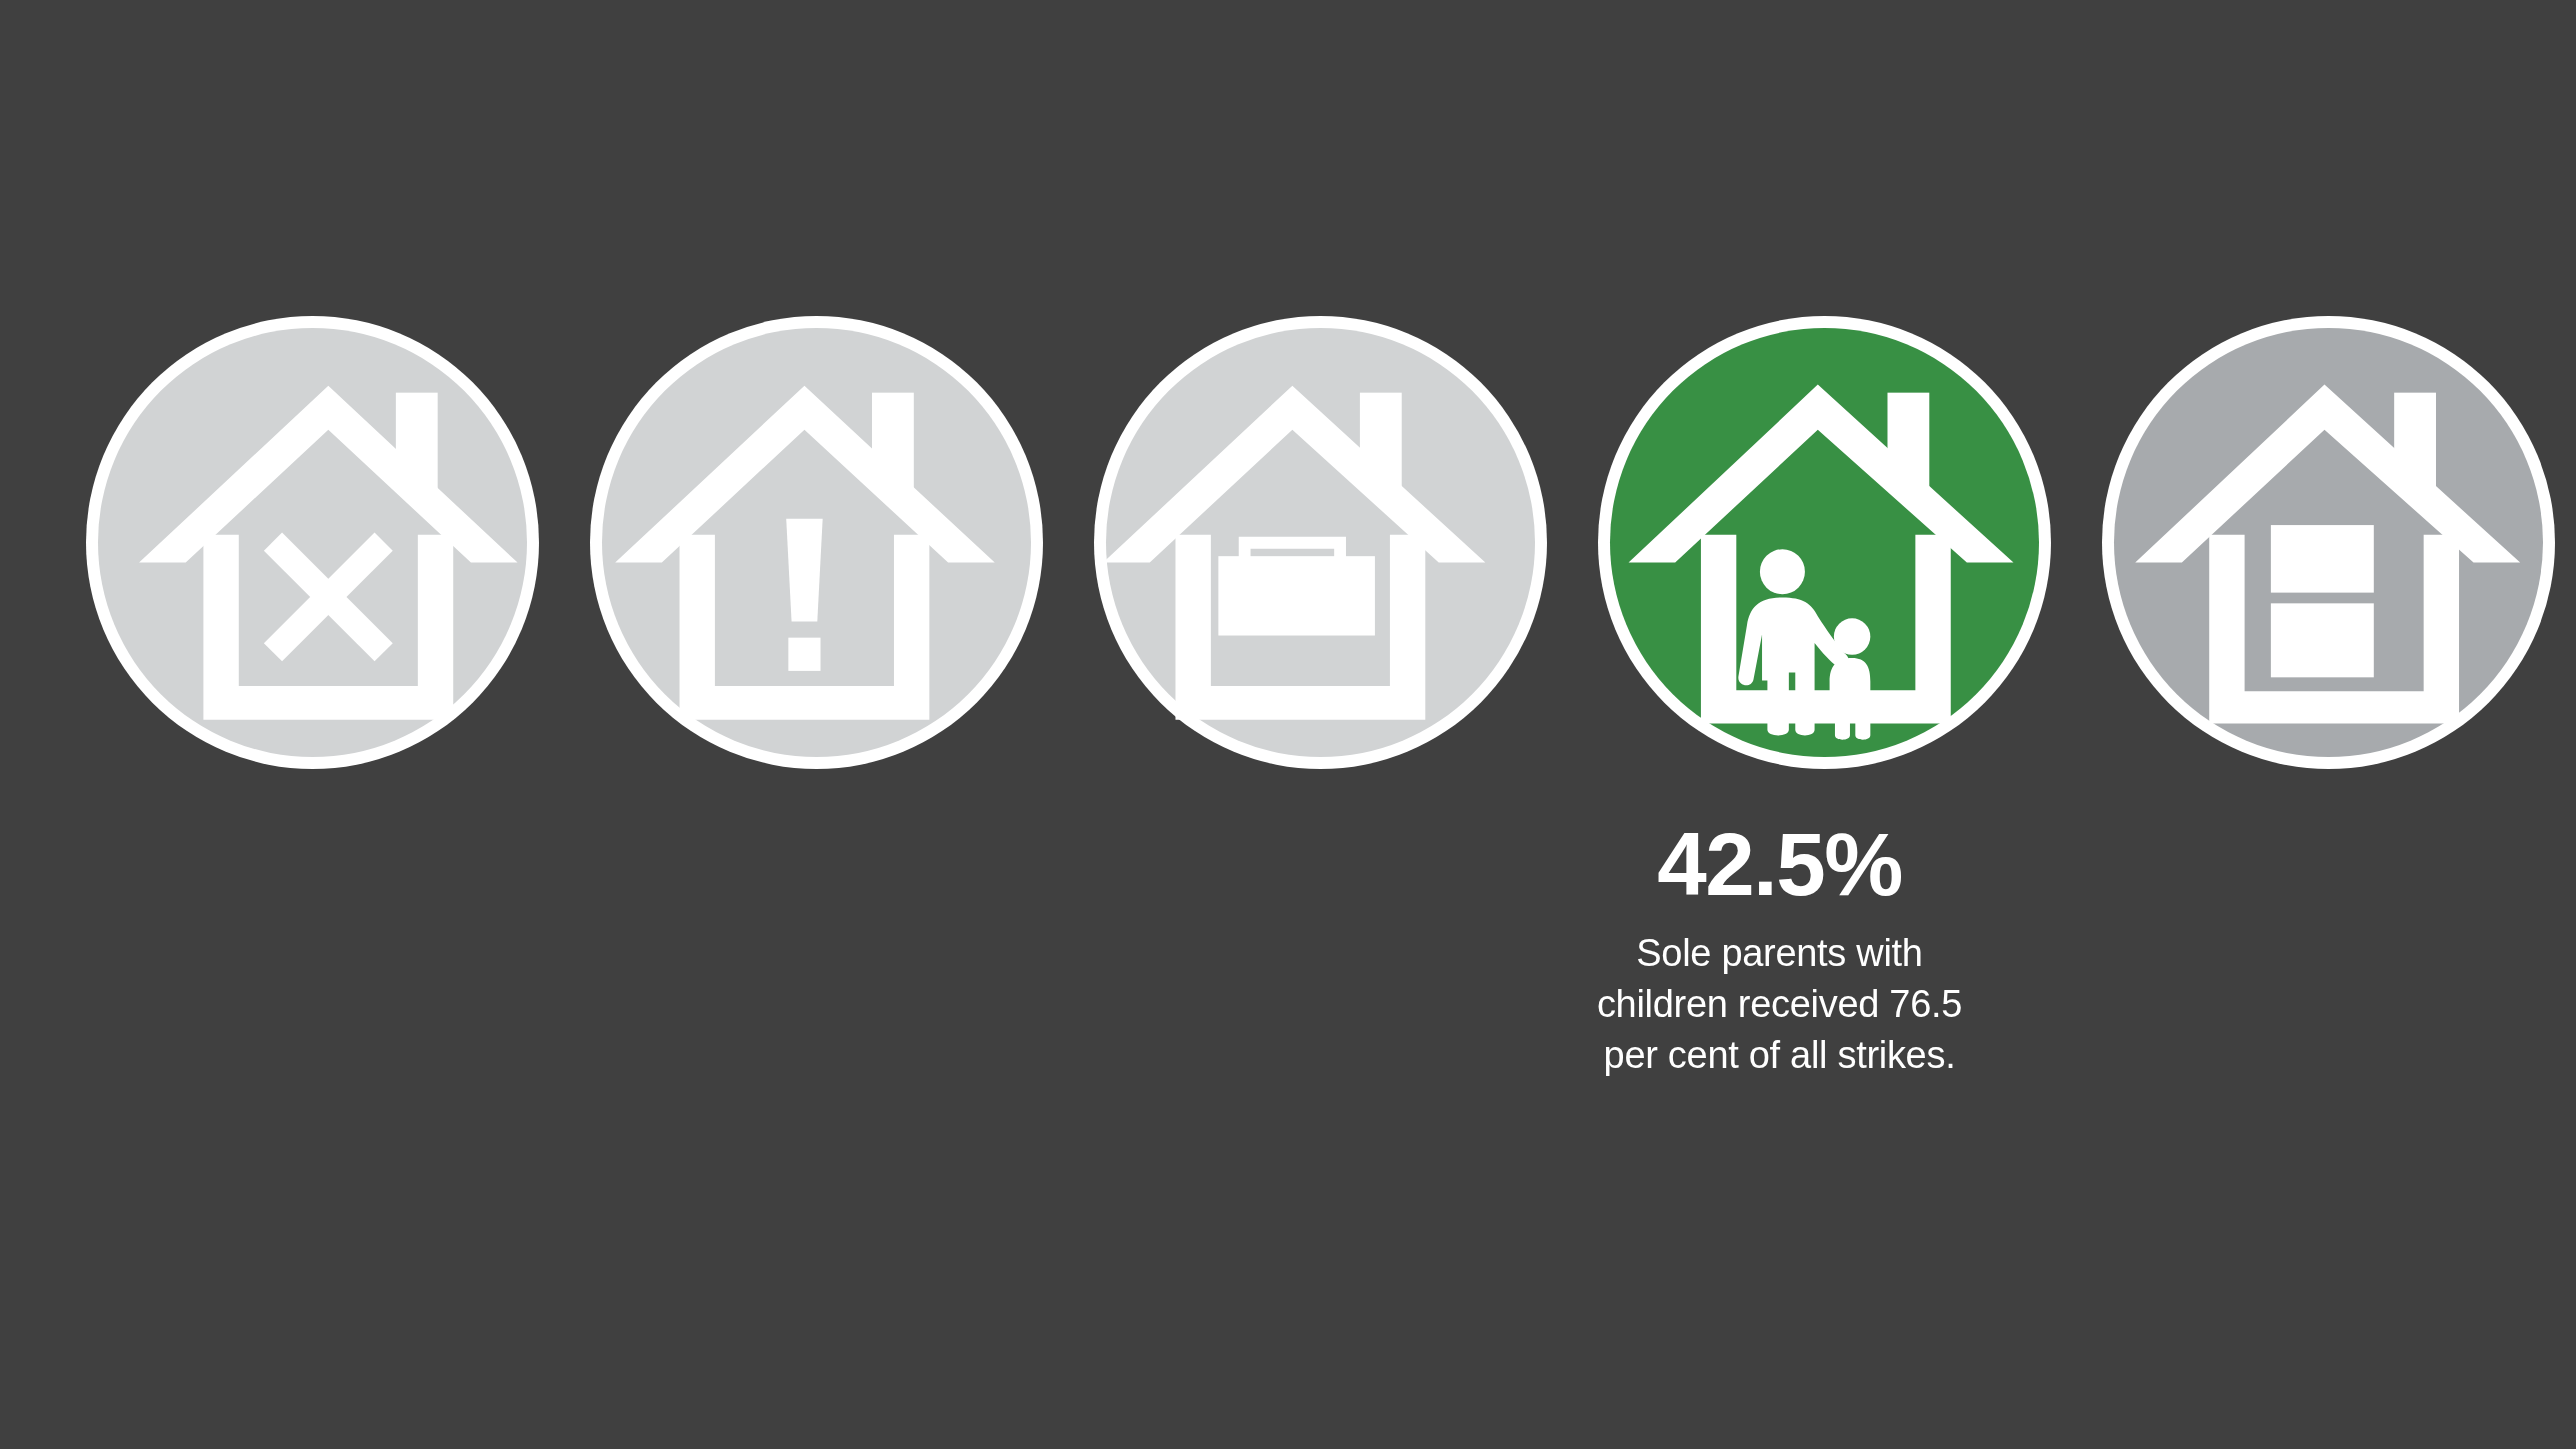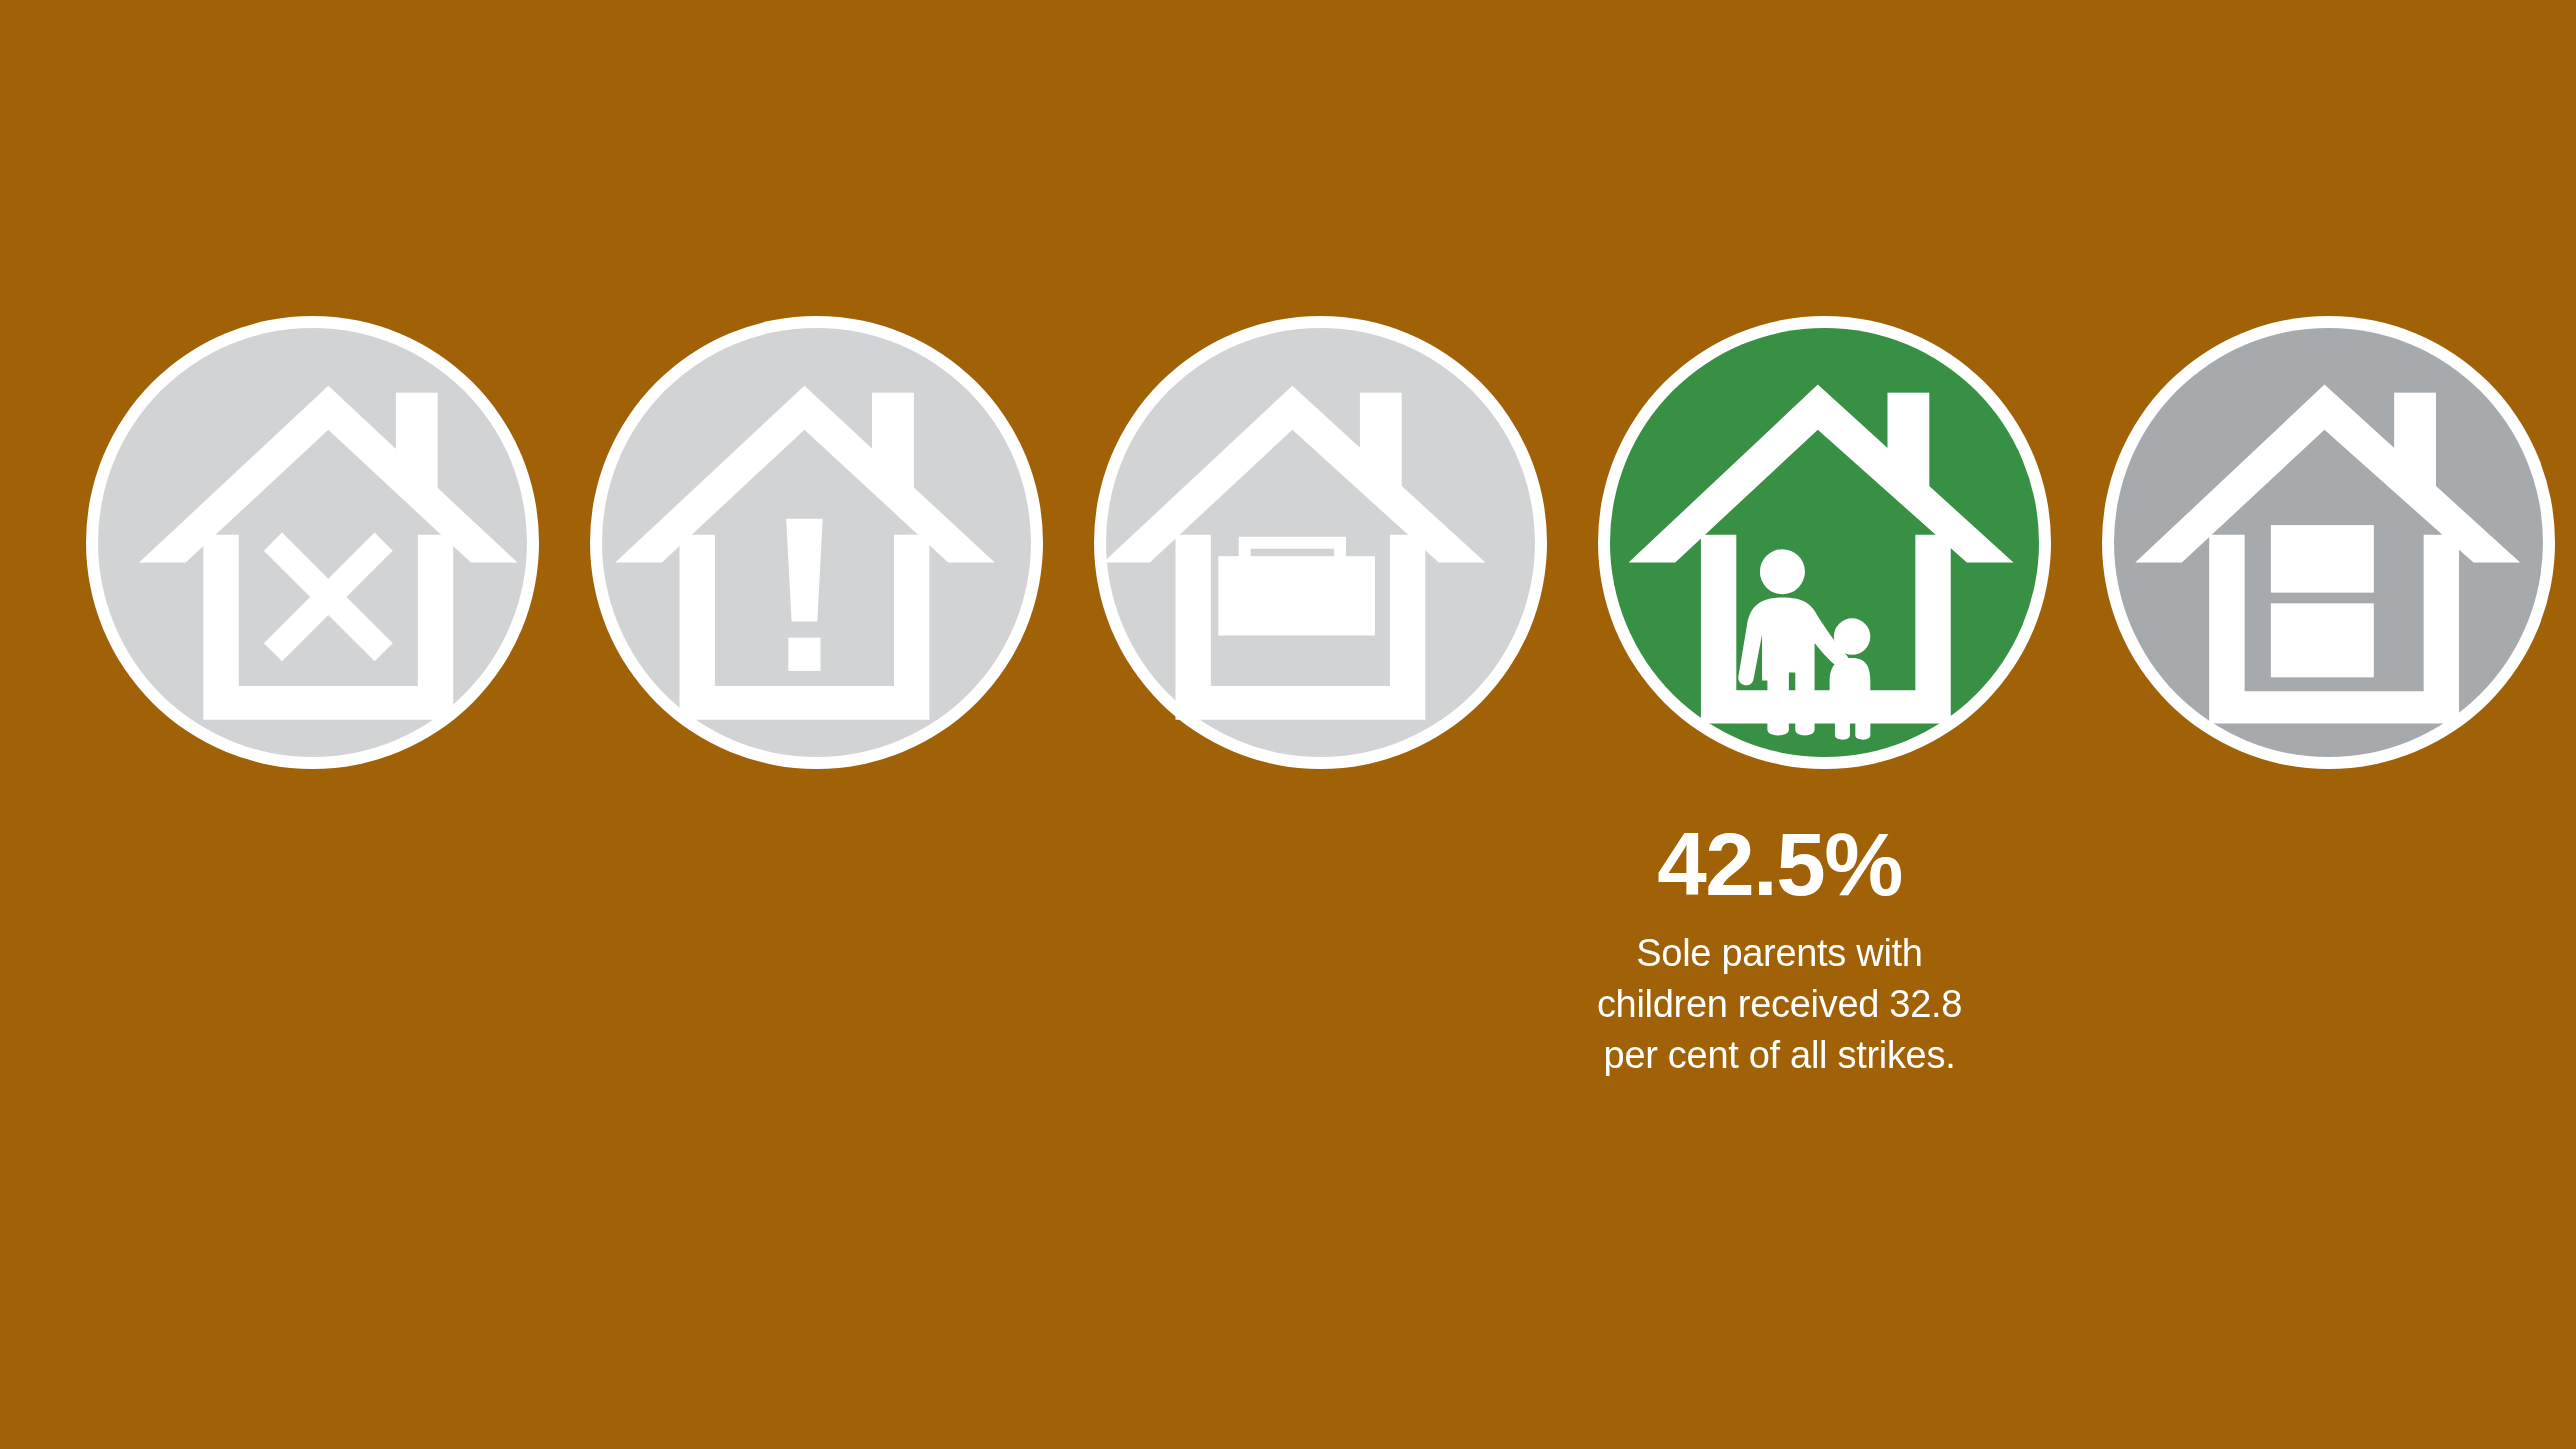--- a/index.html
+++ b/index.html
@@ -83,21 +83,21 @@
     padding: 0 20.4px;
     font-size: 38px;
     font-weight: 400;
     line-height: 1.34;
     letter-spacing: -0.3px;
   }
 </style>
 </head>
 <body>
 
-<div id="infographic" style="background: #a16207;">
+<div id="infographic" style="background: #404040;">
 
   <div class="icon-row">
 
     <div class="icon-node">
       <div class="icon-ring" style="background: rgb(255, 255, 255);"></div>
       <div class="icon-disc" style="background:#d1d3d4"></div>
       <svg class="icon-svg" viewBox="0 0 845 845">
 
         <path d="M 452 130 L 805 460 L 718 460 L 452 212 L 186 460 L 99 460 Z" fill="#ffffff"></path>
 
@@ -192,17 +192,17 @@
         <rect x="315" y="390" width="192" height="126" fill="#ffffff"></rect>
 
         <rect x="315" y="536" width="192" height="138" fill="#ffffff"></rect>
       </svg>
     </div>
 
   </div>
 
   <div class="caption" style="color: rgb(255, 255, 255);">
     <div class="caption-value">42.5%</div>
-    <div class="caption-desc">Sole parents with children received 32.8 per cent of all strikes.</div>
+    <div class="caption-desc">Sole parents with children received 76.5 per cent of all strikes.</div>
   </div>
 
 </div>
 
 
 </body></html>

